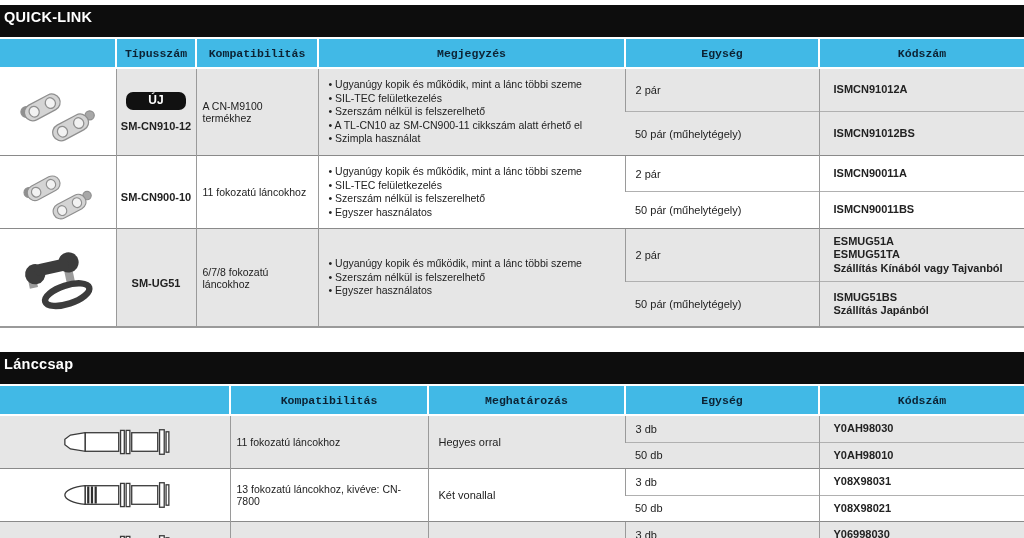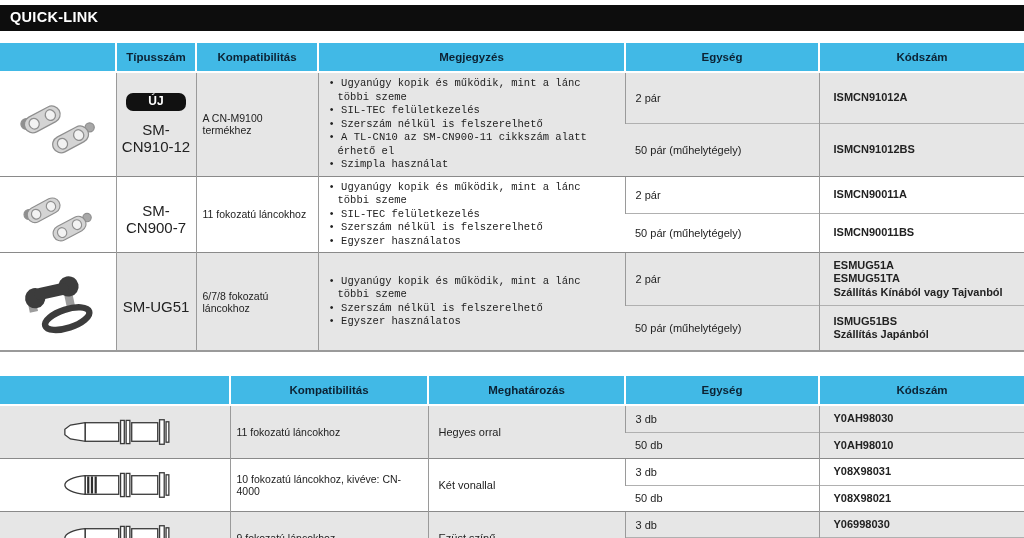--- a/index.html
+++ b/index.html
@@ -7,63 +7,64 @@
     width: 1024px; height: 538px; overflow: hidden;
     font-family: "Liberation Sans", "DejaVu Sans", sans-serif;
     color: #222;
     -webkit-font-smoothing: antialiased;
   }
   .page { padding-top: 5px; }
 
   
   .bar {
     background: #0d0d0d; color: #ffffff;
-    height: 26px; line-height: 25px;
+    height: 32px; line-height: 25px;
     font-size: 14.5px; font-weight: bold; letter-spacing: .3px;
-    padding-left: 10px; margin-bottom: 12px;
+    padding-left: 4px; margin-bottom: 2px;
   }
 
   table { border-collapse: collapse; table-layout: fixed; width: 1024px; }
   td, th { margin: 0; vertical-align: middle; overflow: hidden; }
 
   
   th {
     background: #41b9e6; color: #0c2233;
     font-size: 11.5px; font-weight: bold;
     height: 26px; text-align: center;
     border-left: 2px solid #ffffff;
     border-bottom: 2px solid #ffffff;
+    font-family: Liberation Mono, monospace;
   }
   th:first-child { border-left: none; }
 
   
   td {
     font-size: 11px;
     border-left: 1px solid #9a9a9a;
     background: #ffffff;
   }
   td:first-child { border-left: none; }
   tr.rowstart > td { border-top: 1px solid #8a8a8a; }
   tr.sub > td { border-top: 1px solid #b0b0b0; }
   table { border-bottom: 2px solid #9a9a9a; }
 
   tr.gray > td { background: #e6e6e6; }
   td.imgcell { background: #ffffff !important; text-align: center; }
   table.t2 tr.gray > td.imgcell { background: #e6e6e6 !important; }
 
   td.model { text-align: center; padding: 2px 4px; }
-  .model-code { font-size: 15px; margin-top: 10px; }
+  .model-code { font-size: 11px; margin-top: 10px; font-weight: bold; }
   .badge {
     display: inline-block; background: #111111; color: #ffffff;
     font-weight: bold; font-size: 12px; border-radius: 7px;
     padding: 2px 22px 3px; line-height: 13px;
   }
   td.compat { padding: 7px 6px; font-size: 10.5px; }
   td.notes { padding: 4px 10px; font-size: 10.5px; line-height: 13.5px; }
-  .note { padding-left: 9px; text-indent: -9px; font-family: Liberation Mono, monospace; }
+  .note { padding-left: 9px; text-indent: -9px; }
   .note::before { content: "\2022  "; }
   td.unit { padding: 2px 10px; font-size: 11px; }
   td.code { padding: 2px 14px; font-size: 11px; font-weight: bold; line-height: 13.5px; }
   td.def  { padding: 16px 10px; font-size: 11px; }
 
   
   tr.h38 > td { height: 38px; }
   tr.h39 > td { height: 39px; }
   tr.h31 > td { height: 31px; }
   tr.h32 > td { height: 32px; }
@@ -156,21 +157,21 @@
               <circle cx="90" cy="40" r="5.5" fill="#a8a8a8"></circle>
               <g transform="rotate(-28 68 54)">
                 <rect x="44" y="44" width="46" height="20" rx="10"></rect>
                 <ellipse cx="56" cy="54" rx="6" ry="6.5" fill="#f2f2f2"></ellipse>
                 <ellipse cx="78" cy="54" rx="6" ry="6.5" fill="#f2f2f2"></ellipse>
               </g>
             </g>
           </svg>
         </td>
         <td class="model" rowspan="2">
-          <div class="model-code">SM-CN900-7</div>
+          <div class="model-code">SM-CN900-10</div>
         </td>
         <td class="compat" rowspan="2">11 fokozatú láncokhoz</td>
         <td class="notes" rowspan="2">
           <div class="note">Ugyanúgy kopik és működik, mint a lánc többi szeme</div>
           <div class="note">SIL-TEC felületkezelés</div>
           <div class="note">Szerszám nélkül is felszerelhető</div>
           <div class="note">Egyszer használatos</div>
         </td>
         <td class="unit">2 pár</td>
         <td class="code">ISMCN90011A</td>
@@ -216,20 +217,23 @@
           <div>Szállítás Japánból</div>
         </td>
       </tr>
     </tbody>
       </table>
   </section>
 
   <div class="gap"></div>
 
   <section>
+    <div class="bar">
+      <span>Lánccsap</span>
+    </div>
 
     <table class="t2">
       <colgroup>
         <col style="width:230px">
           <col style="width:198px">
           <col style="width:197px">
         <col style="width:194px">
           <col style="width:205px">
       </colgroup>
       <tbody>
@@ -277,21 +281,21 @@
               <rect x="108" y="0.8" width="5" height="26.4"></rect>
               <rect x="115" y="3" width="3" height="22"></rect>
             </g>
             <g fill="#2e2e2e">
               <rect x="30" y="4.8" width="2.4" height="18.4"></rect>
               <rect x="34" y="4.8" width="2.4" height="18.4"></rect>
               <rect x="38" y="4.8" width="2.4" height="18.4"></rect>
             </g>
           </svg>
         </td>
-        <td class="compat" rowspan="2">10 fokozatú láncokhoz, kivéve: CN-4000</td>
+        <td class="compat" rowspan="2">13 fokozatú láncokhoz, kivéve: CN-7800</td>
         <td class="def" rowspan="2">Két vonallal</td>
         <td class="unit">3 db</td>
         <td class="code">Y08X98031</td>
       </tr>
       <tr class="sub h20">
         <td class="unit">50 db</td>
         <td class="code">Y08X98021</td>
       </tr>
 
       <tr class="rowstart gray h20">

